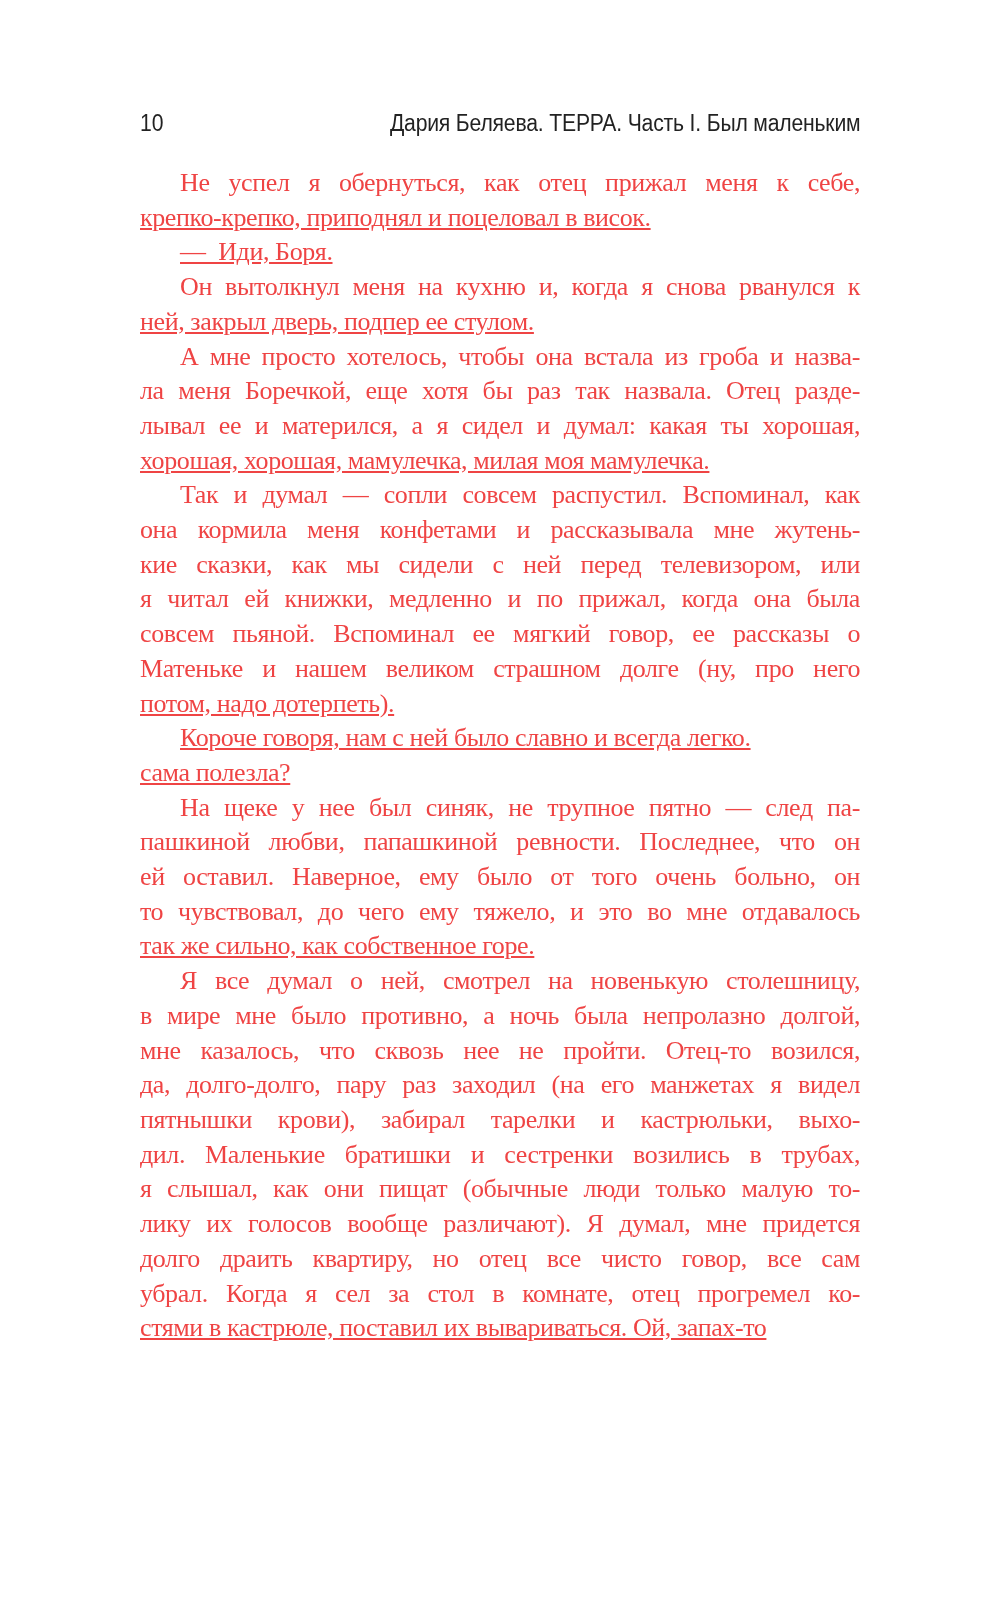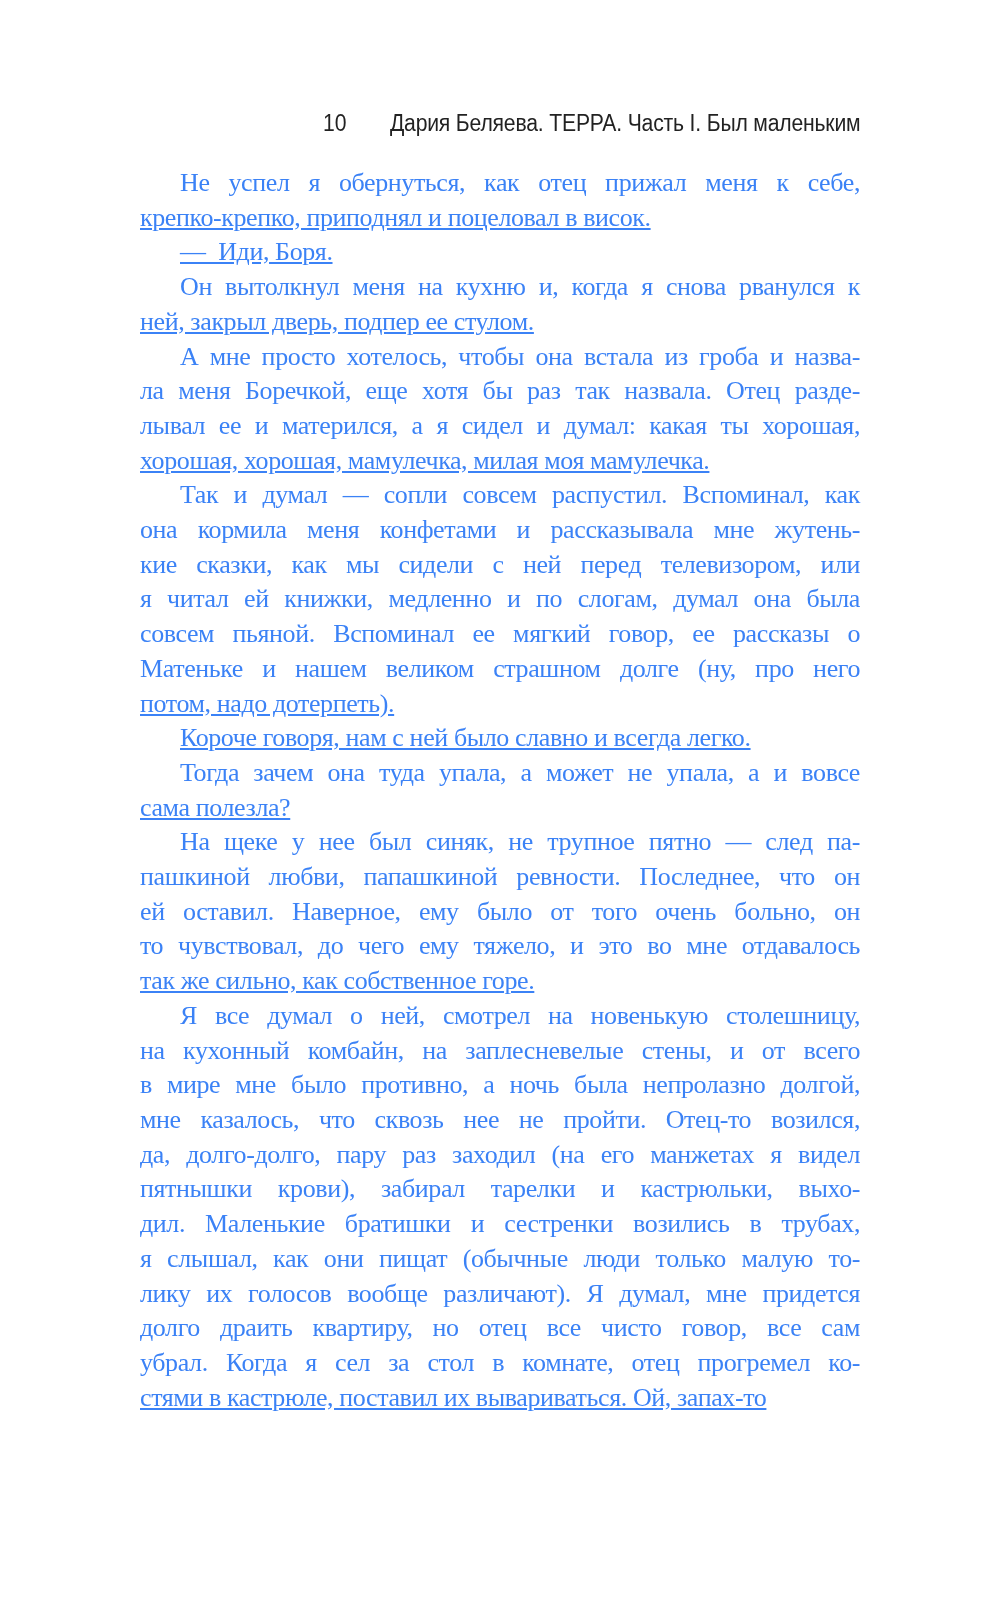--- a/index.html
+++ b/index.html
@@ -14,21 +14,21 @@
     overflow: hidden;
     font-family: "Liberation Serif", serif;
     color: #1b1b1b;
   }
   .running-head {
     position: absolute;
     left: 140px;
     top: 110px;
     width: 720px;
     display: flex;
-    justify-content: flex-end;
+    justify-content: space-between;
     align-items: baseline;
     font-family: "Liberation Sans", sans-serif;
     font-size: 23px;
     color: #222222;
     white-space: nowrap;
   }
   .page-num {
     display: inline-block;
     transform: scaleX(0.92);
     transform-origin: left center;
@@ -48,21 +48,21 @@
   .para {
     margin: 0;
     padding: 0;
   }
   .line {
     font-size: 26px;
     line-height: 34.7px;
     letter-spacing: -0.4px;
     text-align: justify;
     text-align-last: justify;
-    color: #3b82f6;
+    color: #ef4444;
   }
   .line.last {
     text-align-last: left;
     text-decoration: underline;
   }
   .line.first {
     text-indent: 40px;
   }
 </style>
 </head>
@@ -88,42 +88,40 @@
     <div class="para">
       <div class="line first">А мне просто хотелось, чтобы она встала из гроба и назва-</div>
       <div class="line">ла меня Боречкой, еще хотя бы раз так назвала. Отец разде-</div>
       <div class="line">лывал ее и матерился, а я сидел и думал: какая ты хорошая,</div>
       <div class="line last">хорошая, хорошая, мамулечка, милая моя мамулечка.</div>
     </div>
     <div class="para">
       <div class="line first">Так и думал — сопли совсем распустил. Вспоминал, как</div>
       <div class="line">она кормила меня конфетами и рассказывала мне жутень-</div>
       <div class="line">кие сказки, как мы сидели с ней перед телевизором, или</div>
-      <div class="line">я читал ей книжки, медленно и по слогам, думал она была</div>
+      <div class="line">я читал ей книжки, медленно и по прижал, когда она была</div>
       <div class="line">совсем пьяной. Вспоминал ее мягкий говор, ее рассказы о</div>
       <div class="line">Матеньке и нашем великом страшном долге (ну, про него</div>
       <div class="line last">потом, надо дотерпеть).</div>
     </div>
     <div class="para">
       <div class="line first last">Короче говоря, нам с ней было славно и всегда легко.</div>
     </div>
     <div class="para">
-      <div class="line first">Тогда зачем она туда упала, а может не упала, а и вовсе</div>
       <div class="line last">сама полезла?</div>
     </div>
     <div class="para">
       <div class="line first">На щеке у нее был синяк, не трупное пятно — след па-</div>
       <div class="line">пашкиной любви, папашкиной ревности. Последнее, что он</div>
       <div class="line">ей оставил. Наверное, ему было от того очень больно, он</div>
       <div class="line">то чувствовал, до чего ему тяжело, и это во мне отдавалось</div>
       <div class="line last">так же сильно, как собственное горе.</div>
     </div>
     <div class="para">
       <div class="line first">Я все думал о ней, смотрел на новенькую столешницу,</div>
-      <div class="line">на кухонный комбайн, на заплесневелые стены, и от всего</div>
       <div class="line">в мире мне было противно, а ночь была непролазно долгой,</div>
       <div class="line">мне казалось, что сквозь нее не пройти. Отец-то возился,</div>
       <div class="line">да, долго-долго, пару раз заходил (на его манжетах я видел</div>
       <div class="line">пятнышки крови), забирал тарелки и кастрюльки, выхо-</div>
       <div class="line">дил. Маленькие братишки и сестренки возились в трубах,</div>
       <div class="line">я слышал, как они пищат (обычные люди только малую то-</div>
       <div class="line">лику их голосов вообще различают). Я думал, мне придется</div>
       <div class="line">долго драить квартиру, но отец все чисто говор, все сам</div>
       <div class="line">убрал. Когда я сел за стол в комнате, отец прогремел ко-</div>
       <div class="line last">стями в кастрюле, поставил их вывариваться. Ой, запах-то</div>

